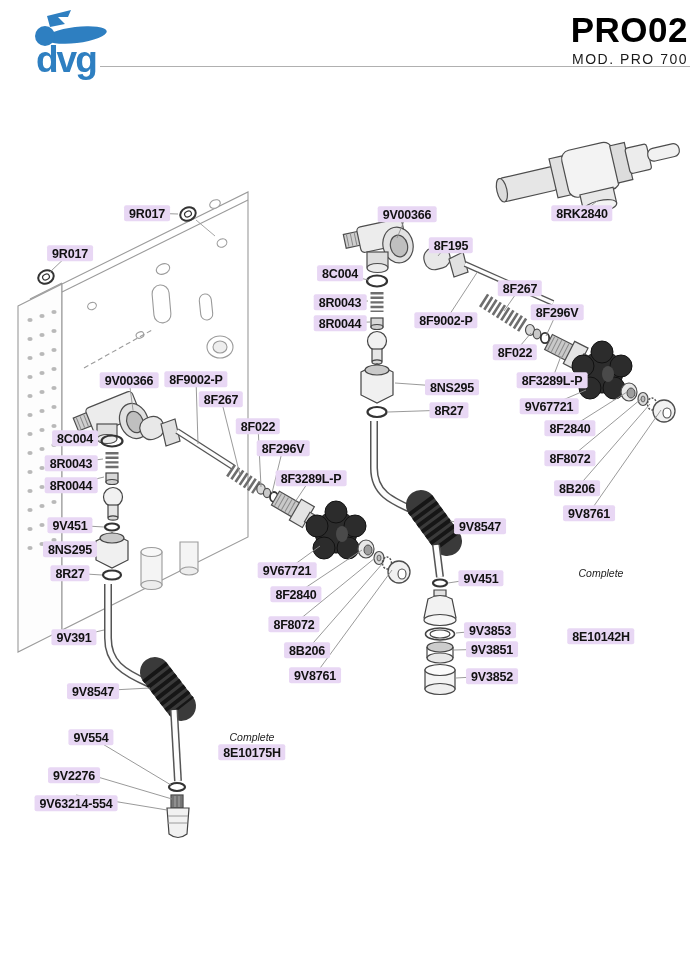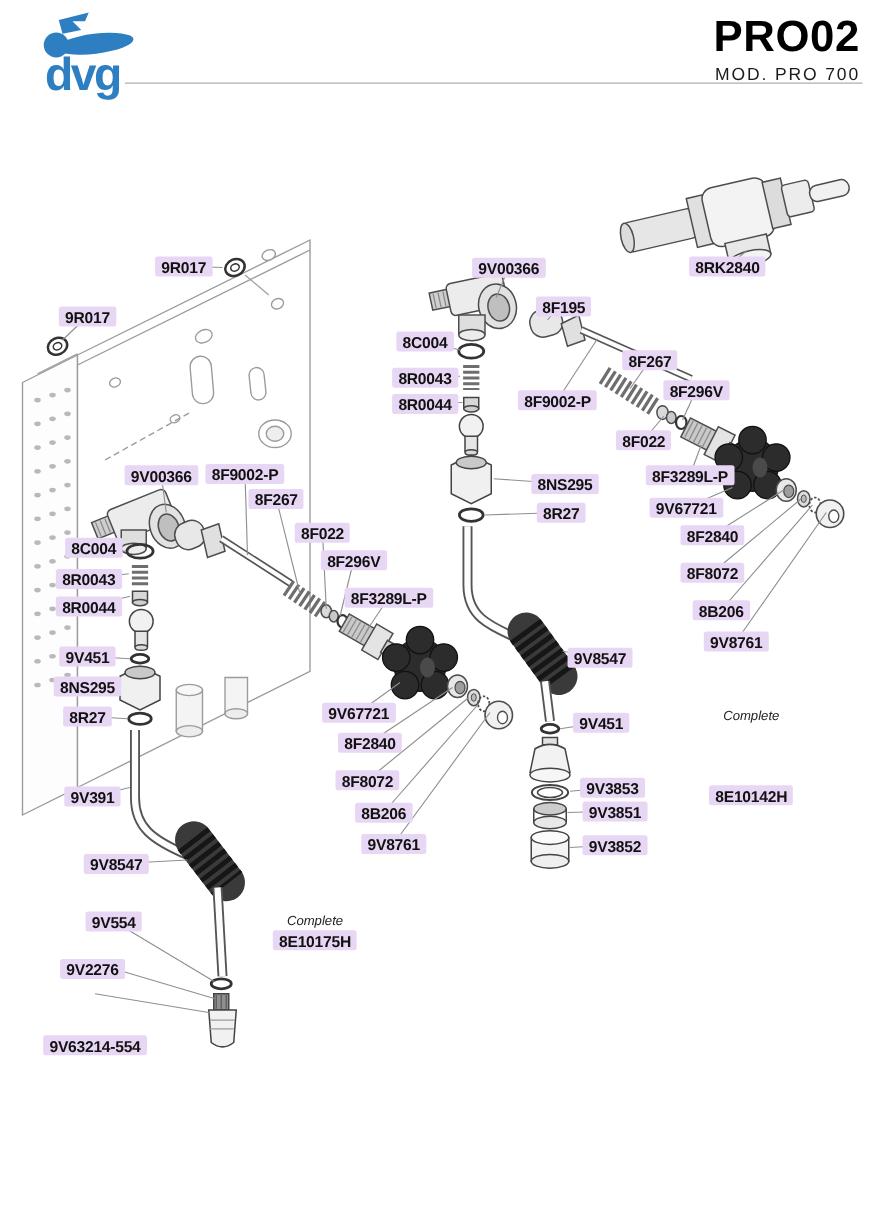--- a/index.html
+++ b/index.html
@@ -366,21 +366,21 @@
       <div class="label" style="left: 70px; top: 573px;">8R27</div>
       <div class="label" style="left: 287px; top: 570px;">9V67721</div>
       <div class="label" style="left: 296px; top: 594px;">8F2840</div>
       <div class="label" style="left: 294px; top: 624px;">8F8072</div>
       <div class="label" style="left: 307px; top: 650px;">8B206</div>
       <div class="label" style="left: 315px; top: 675px;">9V8761</div>
       <div class="label" style="left: 74px; top: 637px;">9V391</div>
       <div class="label" style="left: 93px; top: 691px;">9V8547</div>
       <div class="label" style="left: 91px; top: 737px;">9V554</div>
       <div class="label" style="left: 74px; top: 775px;">9V2276</div>
-      <div class="label" style="left: 76px; top: 836px;">9V63214-554</div>
+      <div class="label" style="left: 76px; top: 803px;">9V63214-554</div>
       <div class="note" style="left: 252px; top: 737px;">Complete</div>
       <div class="label" style="left: 252px; top: 752px;">8E10175H</div>
     </div>
 
   <header>
     <div class="logo">
       <svg width="100" height="76" viewBox="0 0 100 76">
         <g fill="#2e7fc1">
           <path d="M33,12 L57,6 L54,13 L44,13 L51,20 L36,23 Z"></path>
           <ellipse cx="62" cy="31" rx="31" ry="8" transform="rotate(-7 62 31)"></ellipse>

